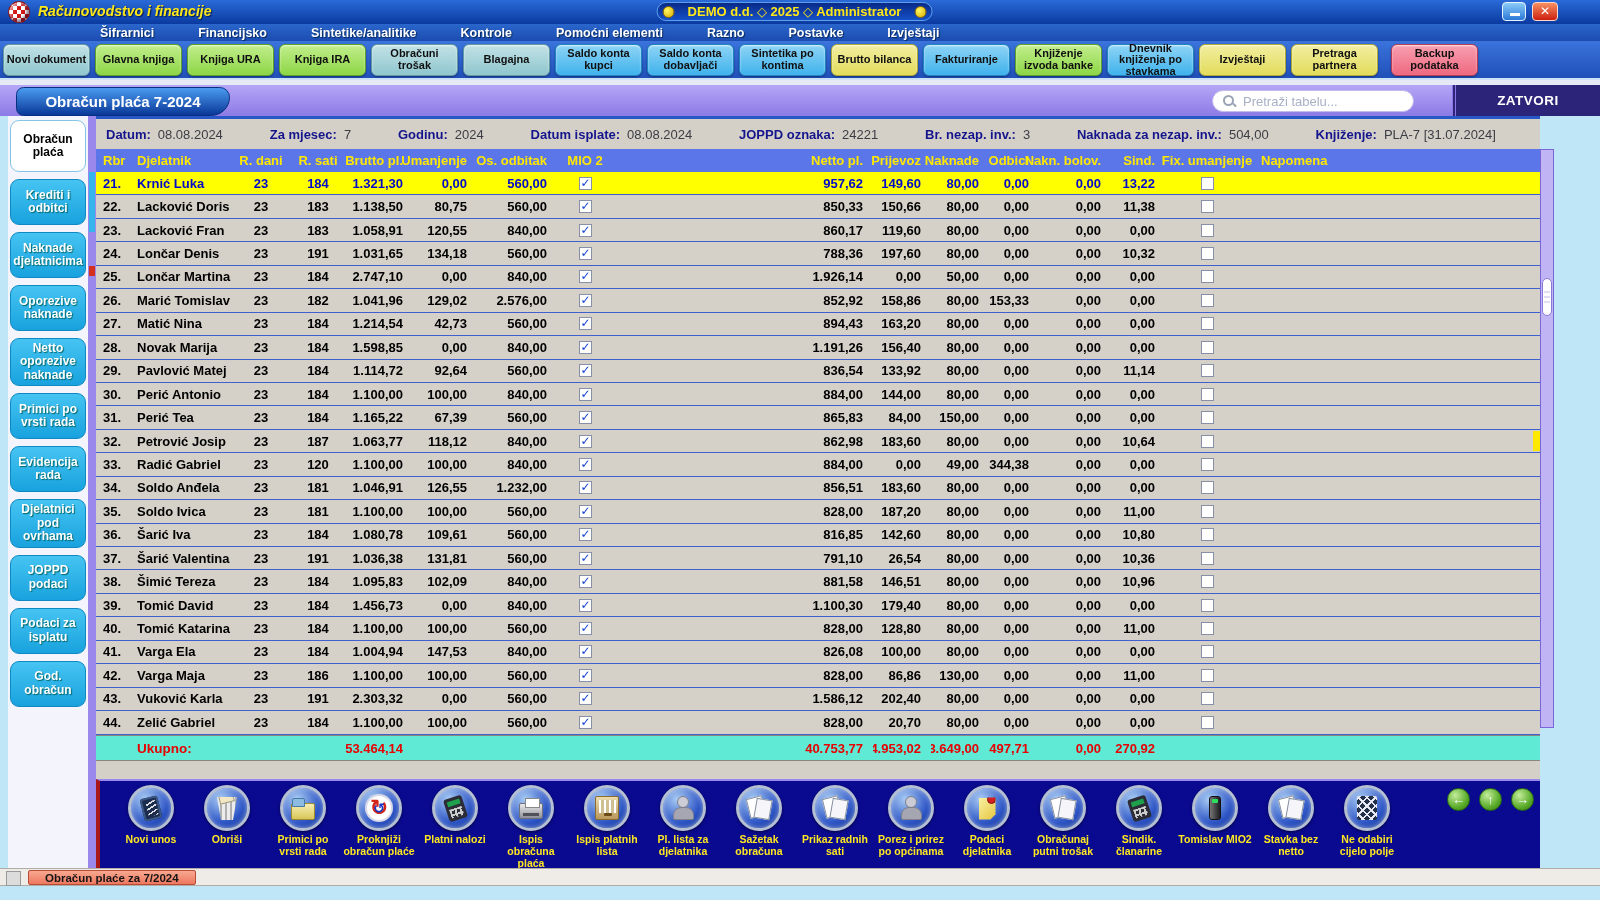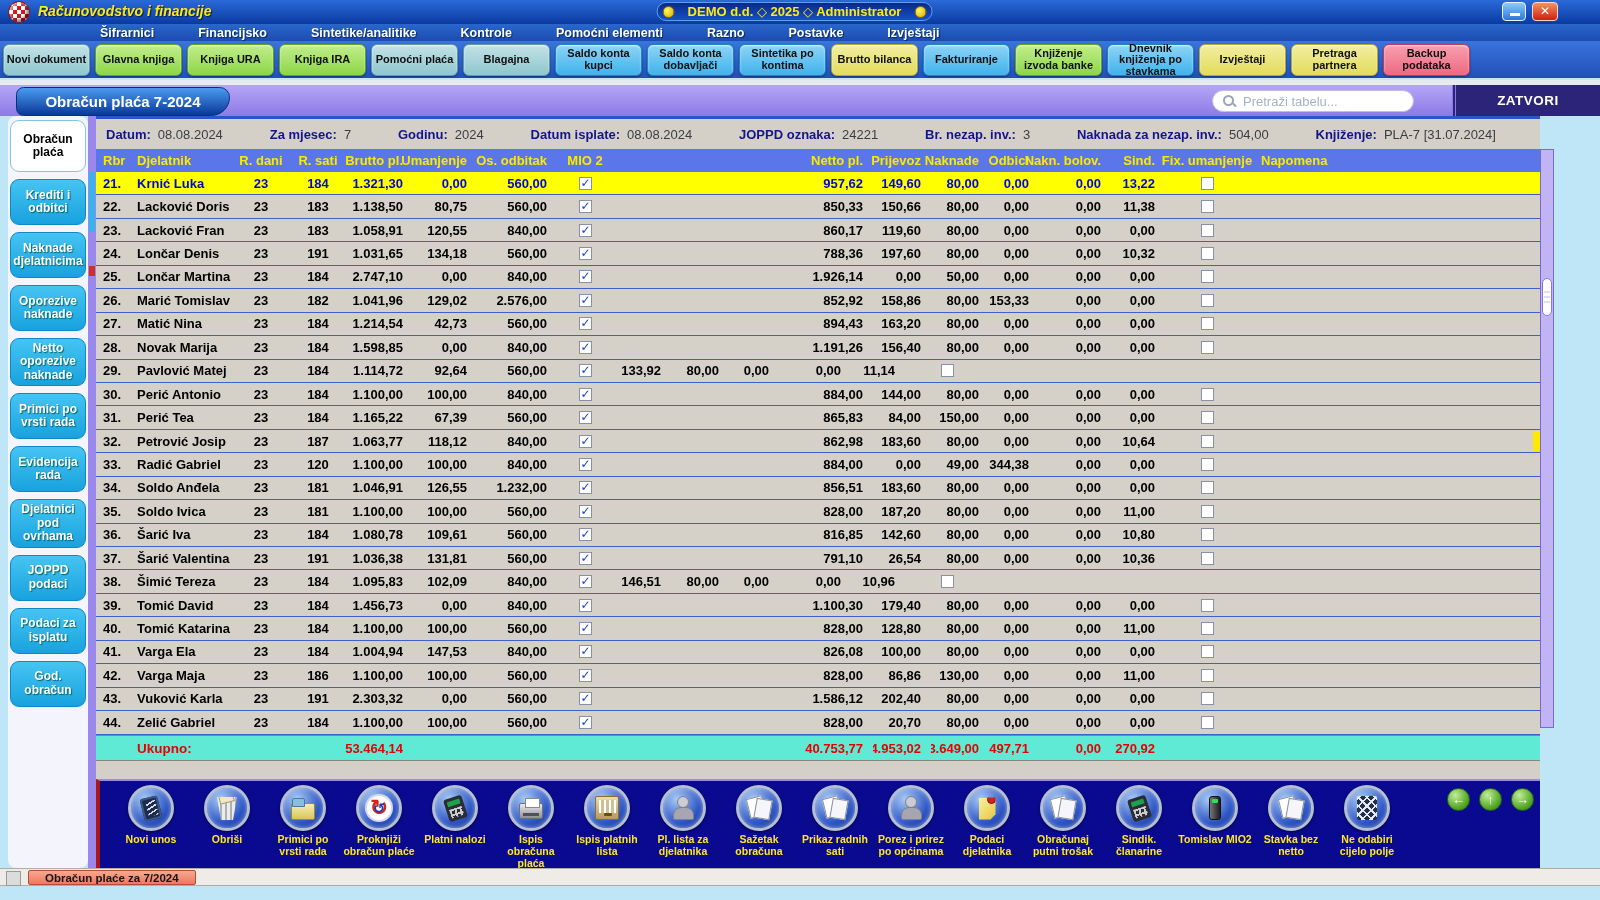--- a/index.html
+++ b/index.html
@@ -41,21 +41,21 @@
   .toolbar { position:absolute; top:41px; left:0; width:1600px; height:39px;
     background:linear-gradient(#3a74dc,#2050b8); border-bottom:2px solid #cfe4f8;
     display:flex; gap:5px; padding:3px 0 0 3px; align-items:flex-start; }
   .tbtn { width:87px; height:32px; border-radius:6px; display:flex; align-items:center; justify-content:center;
     text-align:center; font-size:11px; font-weight:bold; color:#101010; line-height:1.05; padding:1px 2px;
     box-shadow:inset 0 1px 2px rgba(255,255,255,.7), 0 1px 2px rgba(0,0,30,.4); cursor:default; }
   .c-teal  { background:linear-gradient(#c2e2e6,#8fc6ce); border:1px solid #639aa2; }
   .c-green { background:linear-gradient(#c2ee8c,#8cd646); border:1px solid #5da426; }
   .c-blue  { background:linear-gradient(#8ed4f6,#3fb2ec); border:1px solid #1f84c0; }
   .c-yellow{ background:linear-gradient(#f2eea0,#e2dc5c); border:1px solid #b0aa32; }
-  .c-red   { background:linear-gradient(#f8a0b0,#ee6880); border:1px solid #bc3c54; }
+  .c-red   { background:linear-gradient(#f8a0b0,#ee6880); border:1px solid #bc3c54;margin-left:8px; }
 
   
   .tabstrip { position:absolute; top:80px; left:0; width:1600px; height:36px;
     background:linear-gradient(#b4a6f6,#8d7ae6); border-top:5px solid #e6eaf6; }
   .doc-tab { position:absolute; left:16px; top:2px; width:214px; height:29px;
     background:linear-gradient(#4a9af0,#0a3898); border:1px solid #083080;
     border-radius:9px 12px 22px 9px; color:#fff; font-weight:bold; font-size:15px;
     display:flex; align-items:center; justify-content:center; }
   .search { position:absolute; right:186px; top:5px; width:202px; height:22px; border-radius:11px;
     background:#fff; border:1px solid #c4bce8; display:flex; align-items:center; gap:7px; padding:0 10px; }
@@ -67,21 +67,21 @@
     border:2px solid #9aa4b4; border-radius:50%; }
   .search-icon::after { content:""; position:absolute; left:9px; top:9px; width:5px; height:2px;
     background:#9aa4b4; transform:rotate(45deg); border-radius:1px; }
   .close-tab-btn { position:absolute; right:0; top:0; width:148px; height:31px; background:#2c2478;
     border-left:4px double #8a76e4; color:#fff; font-weight:bold; font-size:13.5px; letter-spacing:.5px;
     display:flex; align-items:center; justify-content:center; }
 
   
   .workspace { position:absolute; top:116px; left:0; width:1600px; height:752px; }
   .sidebar { position:absolute; left:8px; top:0; width:80px; height:752px; background:#f4f4fc;
-    display:flex; flex-direction:column; gap:7px; padding:4px 2px;border-radius:8px; }
+    display:flex; flex-direction:column; gap:7px; padding:4px 2px; }
   .side-btn { min-height:46px; border-radius:9px; background:linear-gradient(#46c4f2,#18a2de);
     border:1px solid #1088c2; color:#fff; font-weight:bold; font-size:12px; line-height:1.12;
     display:flex; align-items:center; justify-content:center; text-align:center; padding:3px 2px;
     text-shadow:1px 1px 1px #066; cursor:default; }
   .side-btn.active { background:#fff; color:#000; border:1px solid #86c4e6; text-shadow:none; min-height:52px; }
   .side-divider { position:absolute; left:88px; top:0; width:8px; height:752px; background:#9a88ec; }
   .side-divider::before { content:""; position:absolute; top:56px; left:1px; width:6px; height:60px; background:#36b4ec; }
   .side-divider::after { content:""; position:absolute; top:150px; left:1px; width:6px; height:10px; background:#d43020; }
 
   .content { position:absolute; left:96px; top:0; width:1444px; height:752px; background:#d4d0c8;
@@ -240,21 +240,21 @@
       <div class="menu-item">Razno</div>
       <div class="menu-item">Postavke</div>
       <div class="menu-item">Izvještaji</div>
     </div>
 
   <div class="toolbar" id="toolbar">
       <div class="tbtn c-teal">Novi dokument</div>
       <div class="tbtn c-green">Glavna knjiga</div>
       <div class="tbtn c-green">Knjiga URA</div>
       <div class="tbtn c-green">Knjiga IRA</div>
-      <div class="tbtn c-teal">Pomoćni plaća</div>
+      <div class="tbtn c-teal">Obračuni trošak</div>
       <div class="tbtn c-teal">Blagajna</div>
       <div class="tbtn c-blue">Saldo konta kupci</div>
       <div class="tbtn c-blue">Saldo konta dobavljači</div>
       <div class="tbtn c-blue">Sintetika po kontima</div>
       <div class="tbtn c-yellow">Brutto bilanca</div>
       <div class="tbtn c-blue">Fakturiranje</div>
       <div class="tbtn c-green">Knjiženje izvoda banke</div>
       <div class="tbtn c-blue">Dnevnik knjiženja po stavkama</div>
       <div class="tbtn c-yellow">Izvještaji</div>
       <div class="tbtn c-yellow">Pretraga partnera</div>
@@ -498,20 +498,21 @@
             <div class="td col0">29.</div>
             <div class="td col1">Pavlović Matej</div>
             <div class="td col2">23</div>
             <div class="td col3">184</div>
             <div class="td col4">1.114,72</div>
             <div class="td col5">92,64</div>
             <div class="td col6">560,00</div>
             <div class="td col7">
               <div class="cb checked"></div>
             </div>
+            <div class="td col8">836,54</div>
             <div class="td col9">133,92</div>
             <div class="td col10">80,00</div>
             <div class="td col11">0,00</div>
             <div class="td col12">0,00</div>
             <div class="td col13">11,14</div>
             <div class="td col14">
               <div class="cb"></div>
             </div>
             <div class="td col15"></div>
           </div>
@@ -696,20 +697,21 @@
             <div class="td col0">38.</div>
             <div class="td col1">Šimić Tereza</div>
             <div class="td col2">23</div>
             <div class="td col3">184</div>
             <div class="td col4">1.095,83</div>
             <div class="td col5">102,09</div>
             <div class="td col6">840,00</div>
             <div class="td col7">
               <div class="cb checked"></div>
             </div>
+            <div class="td col8">881,58</div>
             <div class="td col9">146,51</div>
             <div class="td col10">80,00</div>
             <div class="td col11">0,00</div>
             <div class="td col12">0,00</div>
             <div class="td col13">10,96</div>
             <div class="td col14">
               <div class="cb"></div>
             </div>
             <div class="td col15"></div>
           </div>

